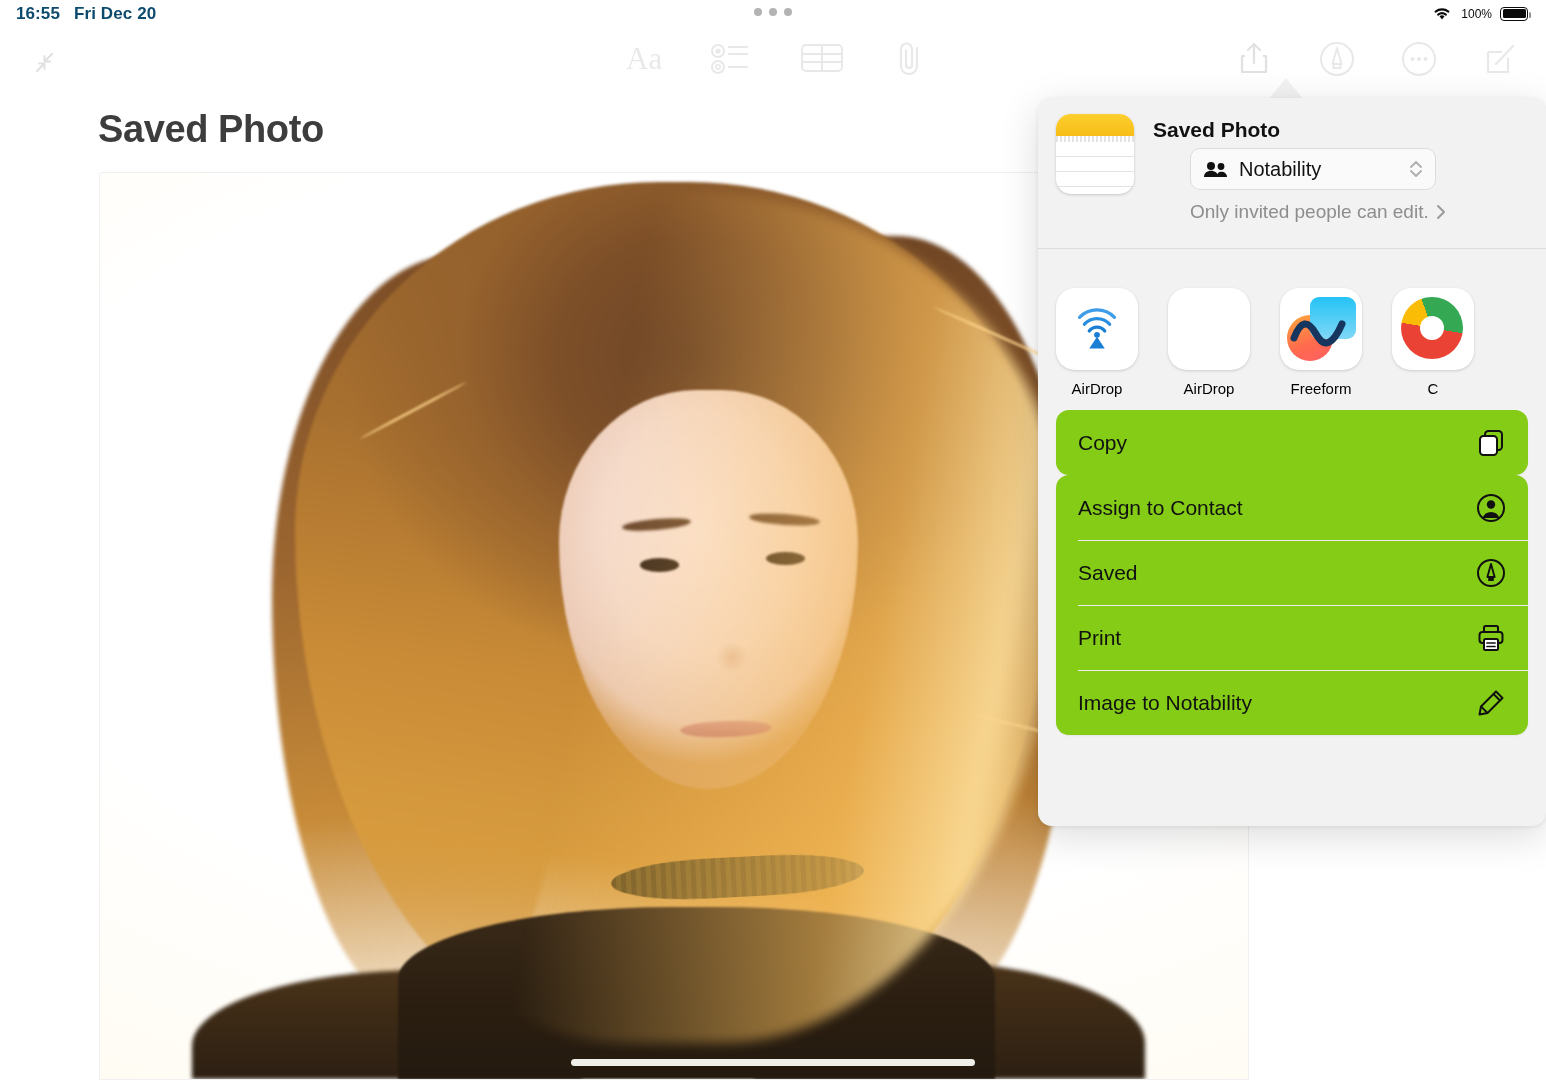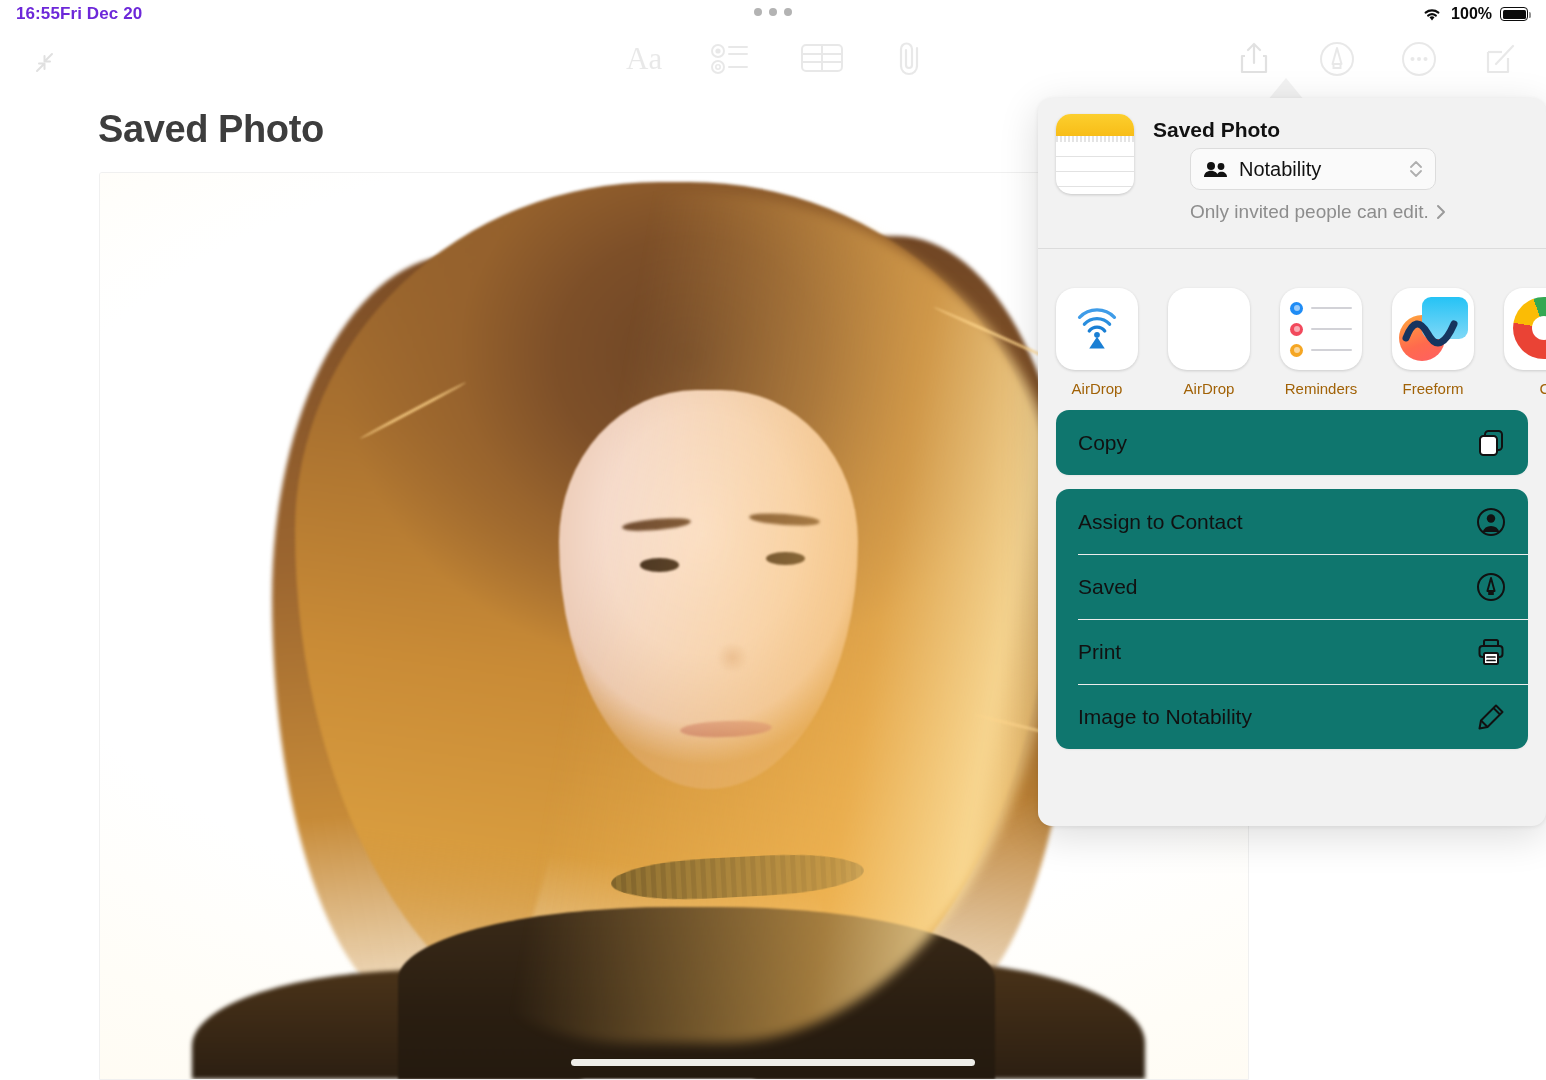--- a/index.html
+++ b/index.html
@@ -9,27 +9,27 @@
     background:#ffffff;
     -webkit-font-smoothing:antialiased;
     position:relative;
   }
 
   
   .statusbar{
     position:absolute; top:0; left:0; width:1546px; height:32px;
     display:flex; align-items:center; z-index:60;
   }
-  .sb-left{ position:absolute; left:16px; top:4px; display:flex; align-items:center; 
-    font-size:17px; font-weight:600; color:#6d28d9; letter-spacing:.1px;justify-content:center; }
+  .sb-left{ position:absolute; left:16px; top:4px; display:flex; align-items:center; gap:14px;
+    font-size:17px; font-weight:600; color:#0c4a6e; letter-spacing:.1px;justify-content:center; }
   .sb-dots{ position:absolute; left:50%; transform:translateX(-50%); top:8px;
     display:flex; gap:7px; }
   .sb-dots i{ width:8px;height:8px;border-radius:50%;background:#b3b3b3; display:block;}
   .sb-right{ position:absolute; right:18px; top:5px; display:flex; align-items:center; gap:8px;
-    font-size:16px; font-weight:700; color:#0b0b0b;}
+    font-size:12px; font-weight:400; color:#0b0b0b;}
   .batt{ width:28px;height:14px;border:1.6px solid #0b0b0b;border-radius:4px;position:relative;
          padding:1.5px; }
   .batt::after{content:"";position:absolute;right:-4px;top:4px;width:2.5px;height:6px;
         background:#0b0b0b;border-radius:0 1.5px 1.5px 0;opacity:.45;}
   .batt i{display:block;height:100%;width:100%;background:#0b0b0b;border-radius:1.5px;}
 
   
   .toolbar{ position:absolute; top:32px; left:0; width:1546px; height:64px; z-index:55; }
   .tb-collapse{ position:absolute; left:28px; top:14px; width:34px; height:34px;
      opacity:.3; }
@@ -171,21 +171,21 @@
   .hairline{ position:absolute; left:0; right:0; height:1px; background:#dcdcdc; }
 
   
   .app-row{
     position:absolute; top:168px; left:0; right:0; height:126px;
     display:flex; align-items:flex-start; gap:30px; padding:22px 0 0 18px;
   }
   .app{ width:82px; flex:0 0 auto; text-align:center; }
   .app .tile{ width:82px; height:82px; border-radius:19px; position:relative; overflow:hidden;
      box-shadow:0 1px 3px rgba(0,0,0,.16); background:#fff; }
-  .app .nm{ font-size:15px; color:#a16207; margin-top:10px; white-space:nowrap;}
+  .app .nm{ font-size:15px; color:#000000; margin-top:10px; white-space:nowrap;}
 
   
   .ad{ background:#fff; display:flex; align-items:center; justify-content:center;}
   .ad svg{ width:62px;height:62px;}
   
   .msg{ background:linear-gradient(#5bf675,#1fc93a); display:flex;align-items:center;justify-content:center;}
   .bubble{ width:48px;height:40px;background:#fff;border-radius:50% 50% 50% 50%/55% 55% 45% 45%; position:relative;}
   .bubble::after{content:"";position:absolute;left:6px;bottom:-7px;width:14px;height:14px;background:#fff;
      border-radius:0 0 0 14px; transform:rotate(8deg);}
   
@@ -202,21 +202,21 @@
      background:linear-gradient(180deg,#25c3f5,#7fd8f7);}
   .ff svg{ position:absolute; inset:0; }
   
   .cr{ background:#fff; position:relative;}
   .cr .ball{ position:absolute; left:9px; top:9px; width:62px;height:62px;border-radius:50%;
      background:conic-gradient(from 210deg,#ea4335 0deg 70deg,#fbbc05 70deg 130deg,#34a853 130deg 250deg,#ea4335 250deg 360deg);}
   .cr .ball::after{content:"";position:absolute;inset:19px;border-radius:50%;background:#fff;}
 
   
   .cards{ position:absolute; top:312px; left:18px; right:18px; }
-  .card{ background:#0f766e; border-radius:13px; overflow:hidden; margin-bottom:14px;
+  .card{ background:#84cc16; border-radius:13px; overflow:hidden; 
      box-shadow:0 1px 2px rgba(0,0,0,.05); }
   .row{
     height:65px; display:flex; align-items:center; padding:0 22px 0 22px;
     position:relative;
   }
   .row + .row::before{
     content:""; position:absolute; left:22px; right:0; top:0; height:1px; background:#ececec;
   }
   .row .lbl{ font-size:21px; color:#111; }
   .row .ricon{ margin-left:auto; width:30px; height:30px; display:flex; align-items:center; justify-content:center;}
@@ -407,37 +407,20 @@
       <div class="nm">AirDrop</div>
     </div>
 
     <div class="app">
       <div class="tile msg">
           <div class="bubble"></div>
         </div>
       <div class="nm">AirDrop</div>
     </div>
 
-    <div class="app">
-      <div class="tile rem">
-        <div class="r">
-            <span class="d" style="background:#1f8cf5"></span>
-            <span class="l"></span>
-          </div>
-        <div class="r">
-            <span class="d" style="background:#f2495c"></span>
-            <span class="l"></span>
-          </div>
-        <div class="r">
-            <span class="d" style="background:#f5a623"></span>
-            <span class="l"></span>
-          </div>
-      </div>
-      <div class="nm">Reminders</div>
-    </div>
 
     <div class="app">
       <div class="tile ff">
         <div class="circ"></div>
           <div class="sq"></div>
         <svg viewBox="0 0 82 82">
             <path d="M14 50 q10 -26 22 -4 q12 22 26 -10" fill="none" stroke="#16355f" stroke-width="7" stroke-linecap="round"></path>
           </svg>
       </div>
       <div class="nm">Freeform</div>

